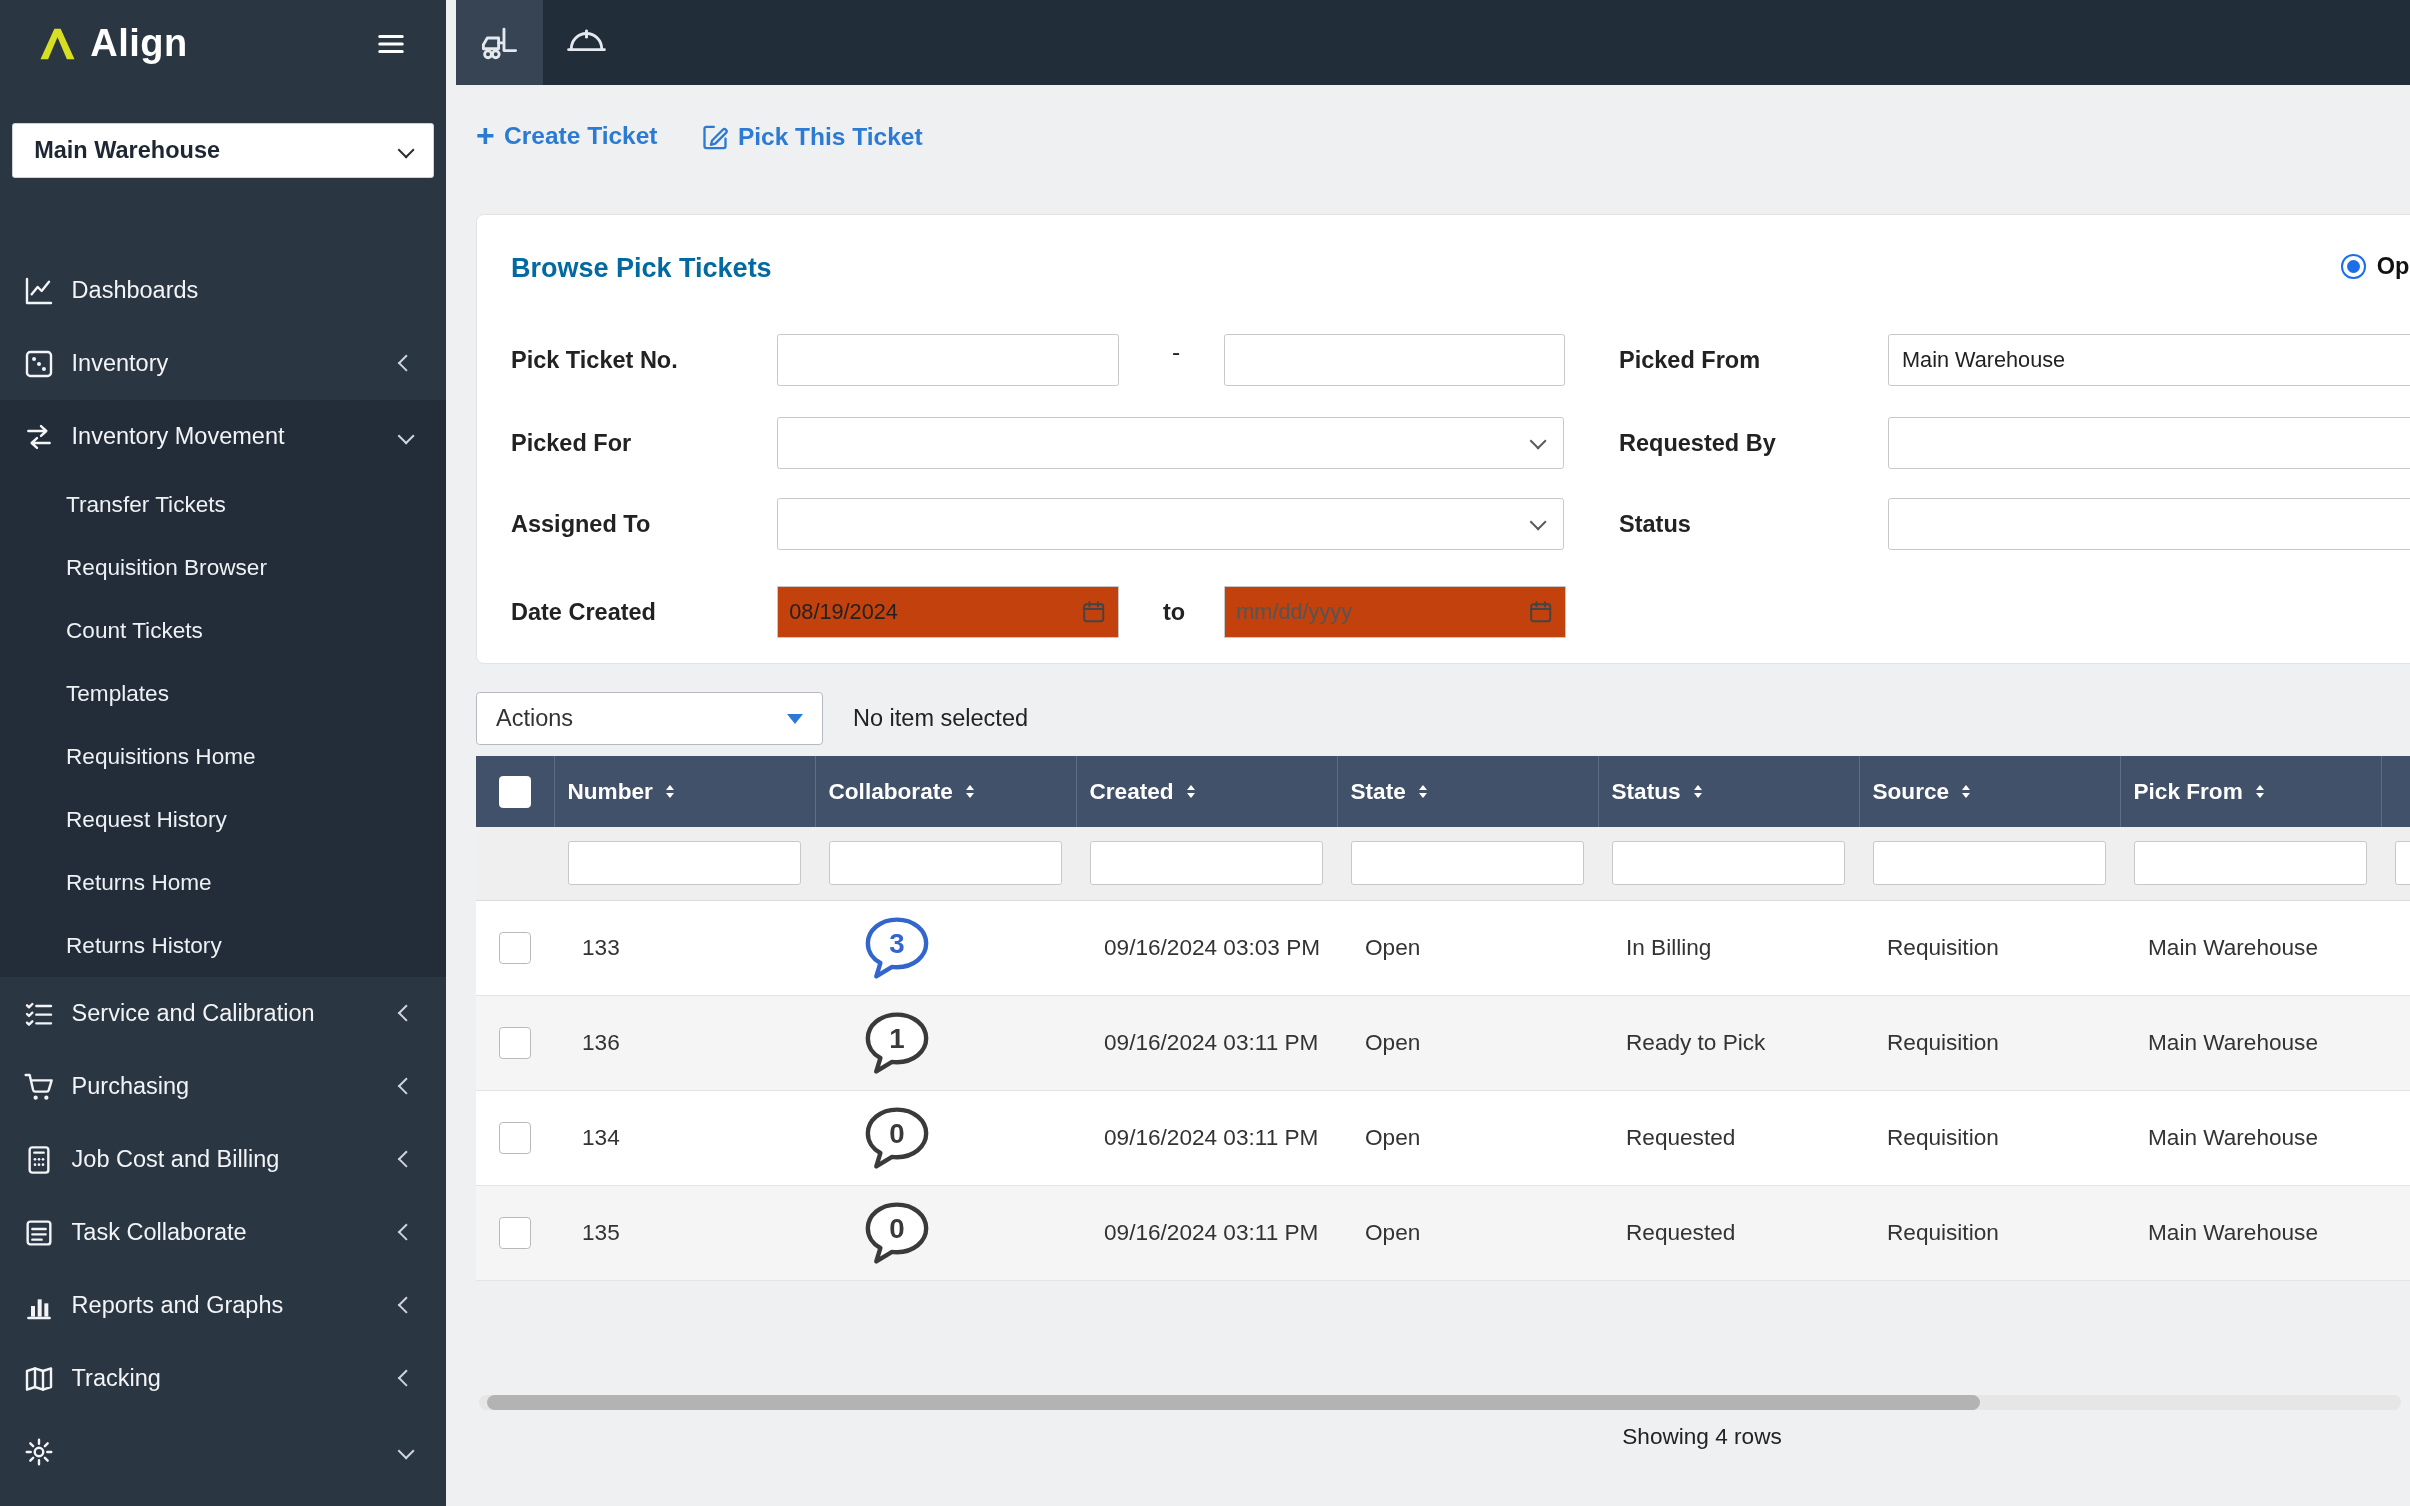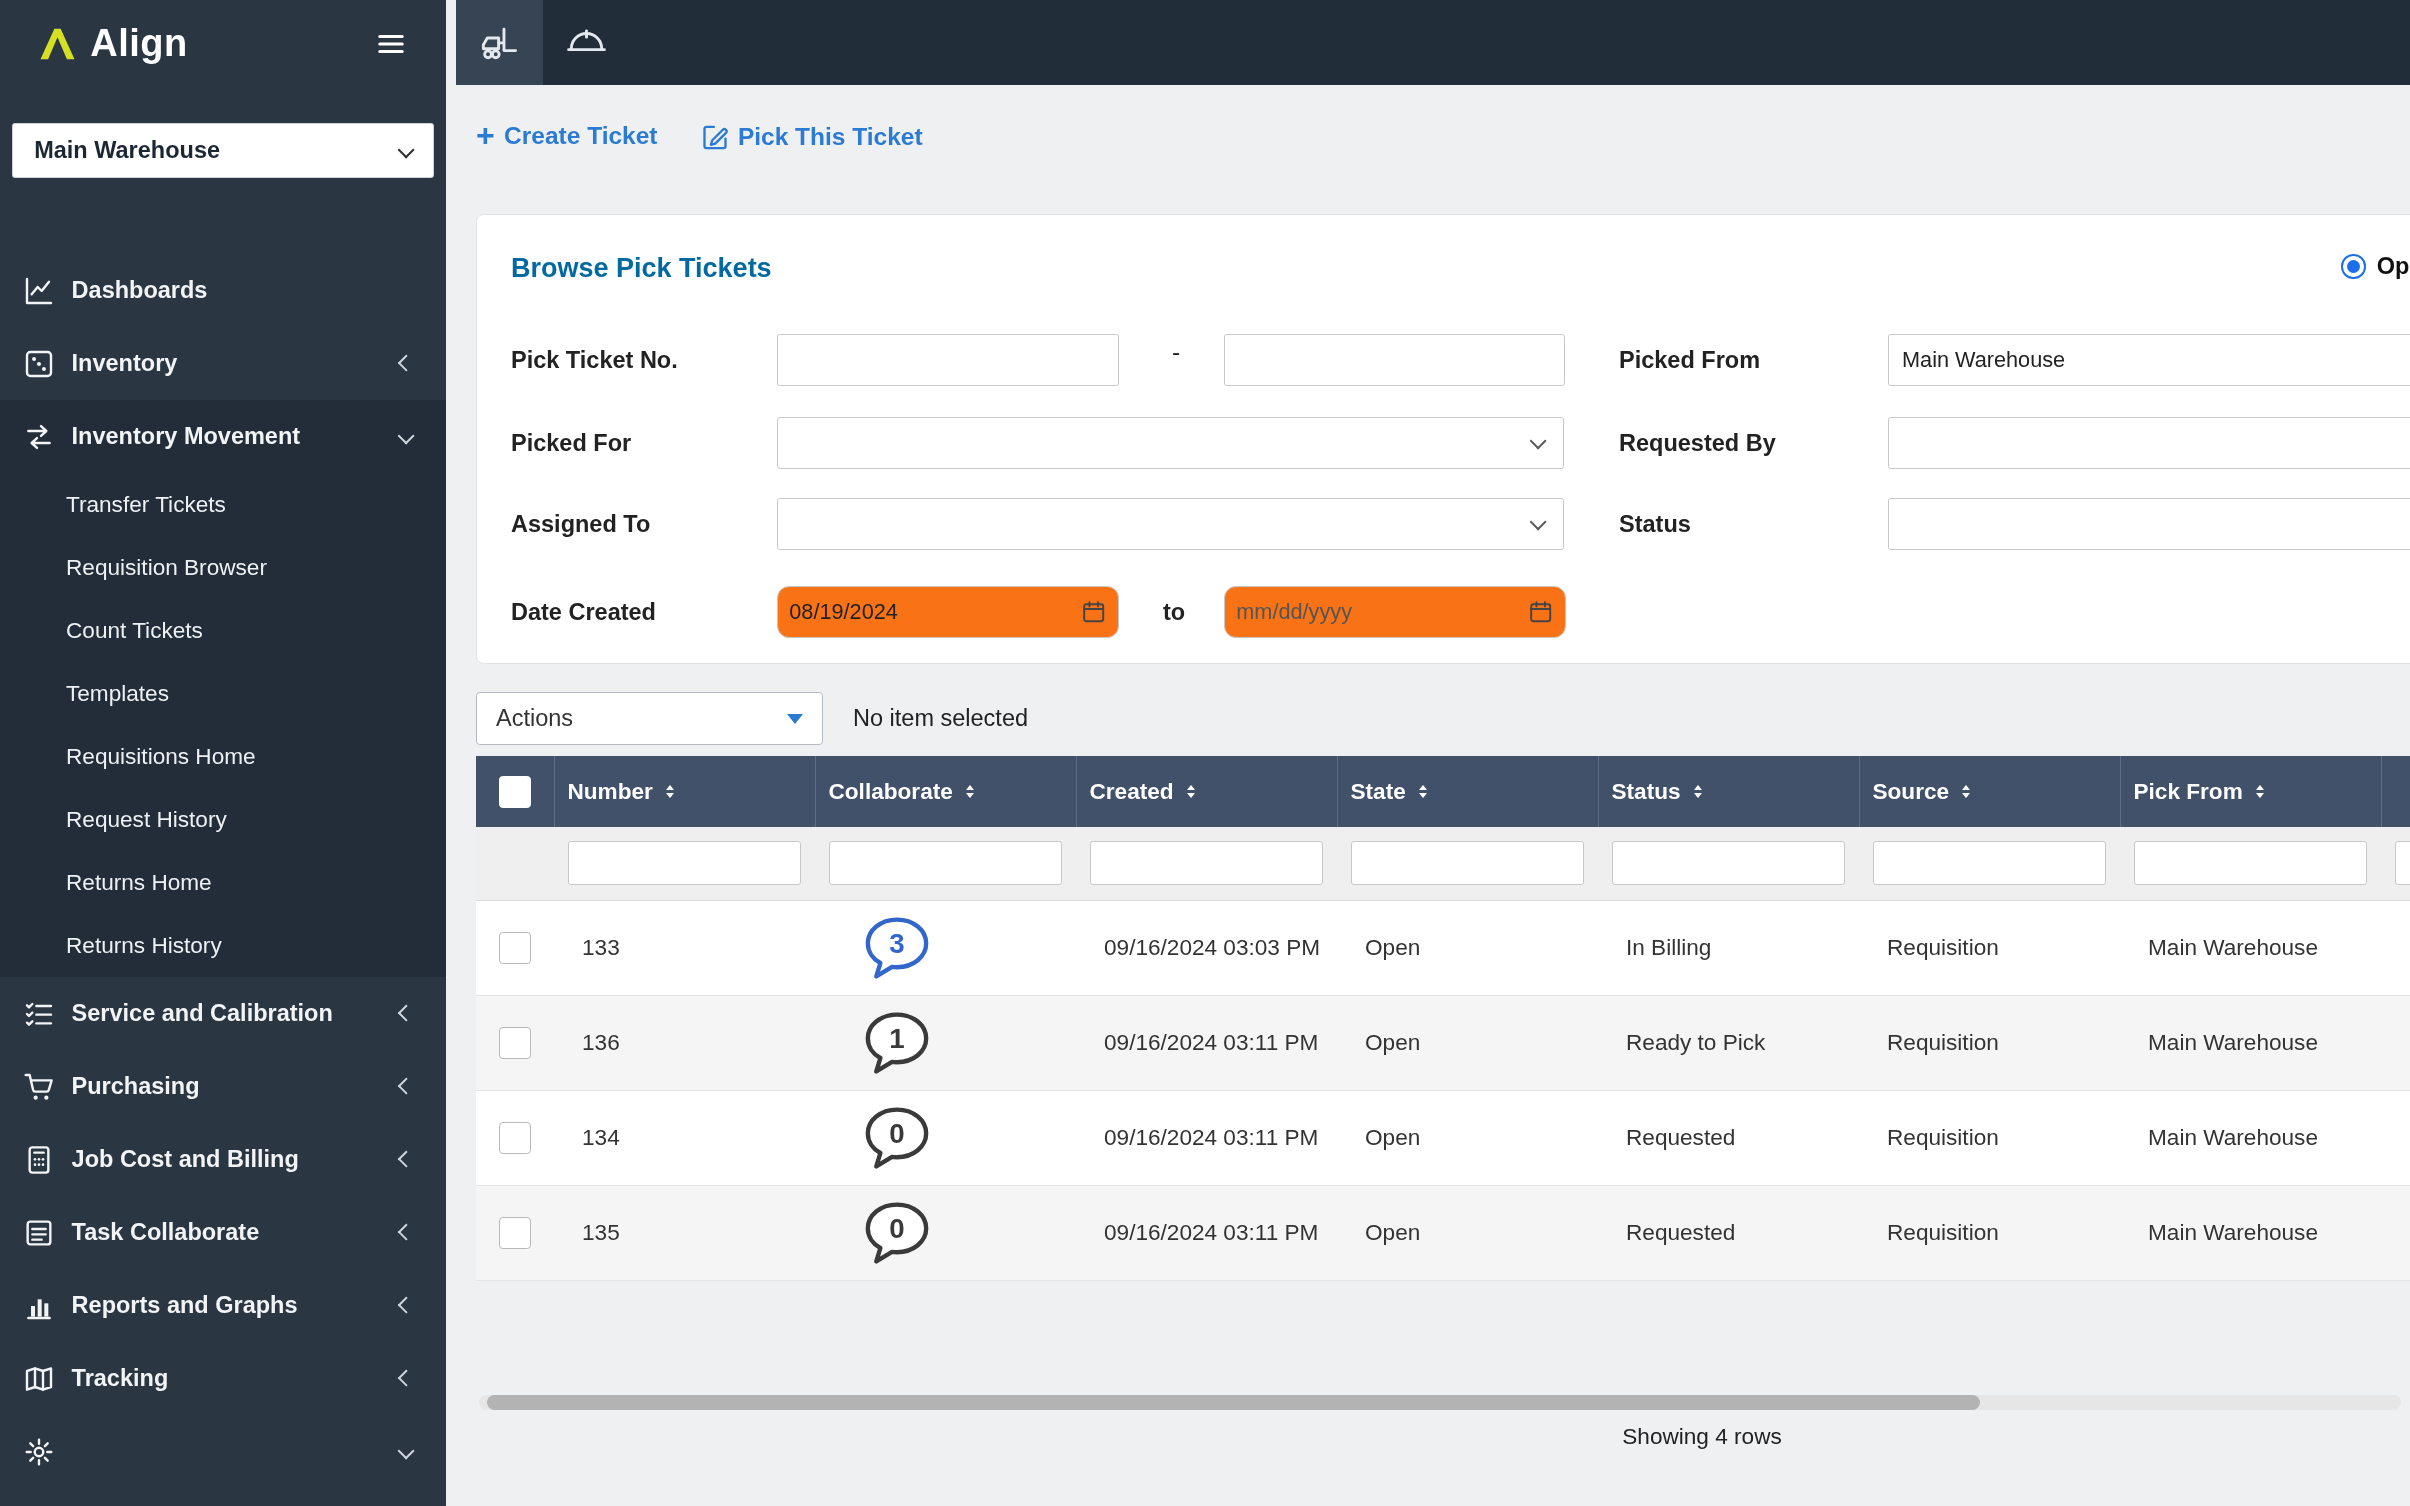--- a/index.html
+++ b/index.html
@@ -15,21 +15,21 @@
   .logo-row{height:87px;display:flex;align-items:center;justify-content:space-between;padding:0 36px}
   .logo{display:flex;align-items:center;gap:11.3px;font-size:38px;font-weight:bold;letter-spacing:0.5px}
   .logo-mark path{fill:var(--logo-yellow,#d7df23)}
   .hamburger{width:38px;height:38px;display:flex;align-items:center;justify-content:center;cursor:pointer}
   .hamburger svg{width:30px;height:30px;stroke:#fff;stroke-width:2.4;stroke-linecap:round;fill:none}
   .wh-select{margin:36px 12.2px 0;width:422px;height:55px;background:#fff;border:0.9px solid #cfd3d8;
     border-radius:2.8px;display:flex;align-items:center;justify-content:space-between;padding:0 21px;
     font-size:23.5px;font-weight:bold;color:#1d2733;font-family:inherit;cursor:pointer}
   .nav{margin-top:76px}
   .nav-item{height:73px;display:flex;align-items:center;gap:17px;padding:0 34px 0 22.6px;
-    font-size:23.5px;font-weight:bold;color:#f2f4f6;cursor:pointer}
+    font-size:23.5px;font-weight:normal;color:#f2f4f6;cursor:pointer}
   .nav-item .nicon{width:32px;height:32px;stroke:currentColor;fill:none;stroke-width:1.8;
     stroke-linecap:round;stroke-linejoin:round;flex:none}
   .nav-item .chev{margin-left:auto}
   .section{background:var(--sidebar-section-bg,#222d39)}
   .sub-item{height:63px;display:flex;align-items:center;padding:0 28px 0 66px;
     font-size:22.6px;color:#eef1f4;cursor:pointer}
   .sub-item.active{background:var(--active-nav-bg,#4c7fe1);color:#fff}
   .chev{width:12.2px;height:12.2px;border-right:2.8px solid #cfd6de;border-bottom:2.8px solid #cfd6de;
     display:inline-block;flex:none}
   .chev.left{transform:rotate(135deg)}
@@ -62,21 +62,21 @@
   .radio::after{content:"";position:absolute;inset:3.8px;background:var(--radio-blue,#1c6fe8);border-radius:50%}
   .f-label{position:absolute;font-size:23.5px;font-weight:bold;color:#222;height:52px;line-height:52px;white-space:nowrap}
   .f-input{position:absolute;height:52px;border:0.9px solid #c8c8c8;border-radius:2.8px;font-size:21.7px;
     color:#222;padding:0 13px;font-family:inherit;background:#fff;outline:none}
   .f-select{position:absolute;height:52px;border:0.9px solid #c8c8c8;border-radius:2.8px;background:#fff;
     display:flex;align-items:center;justify-content:flex-end;padding:0 19px;cursor:pointer}
   .f-select .chev{margin-top:-4.7px}
   .dash{position:absolute;width:56px;text-align:center;font-size:24.5px;color:#222;height:52px;line-height:47px}
   .to-label{position:absolute;width:66px;text-align:center;font-size:23.5px;font-weight:bold;color:#222;
     height:52px;line-height:52px}
-  .date-box{position:absolute;height:52px;border:0.9px solid #c8c8c8;border-radius:12px;background:#f97316;
+  .date-box{position:absolute;height:52px;border:0.9px solid #c8c8c8;border-radius:1px;background:#c2410c;
     display:flex;align-items:center;padding:0 11.3px}
   .date-box input{border:none;outline:none;background:transparent;font:inherit;font-size:21.7px;
     color:#222;width:100%;font-family:inherit}
   .date-box input::placeholder{color:#555}
   .date-box .cal{width:25.4px;height:25.4px;stroke:#444;fill:none;stroke-width:1.8;
     stroke-linecap:round;stroke-linejoin:round;flex:none;margin-left:7.5px;cursor:pointer}
 
   
   .actions-row{position:absolute;left:476px;top:692px;display:flex;align-items:center;gap:30px;z-index:2}
   .actions-btn{width:347px;height:53px;background:#fff;border:0.9px solid #b5bac0;border-radius:3.8px;

